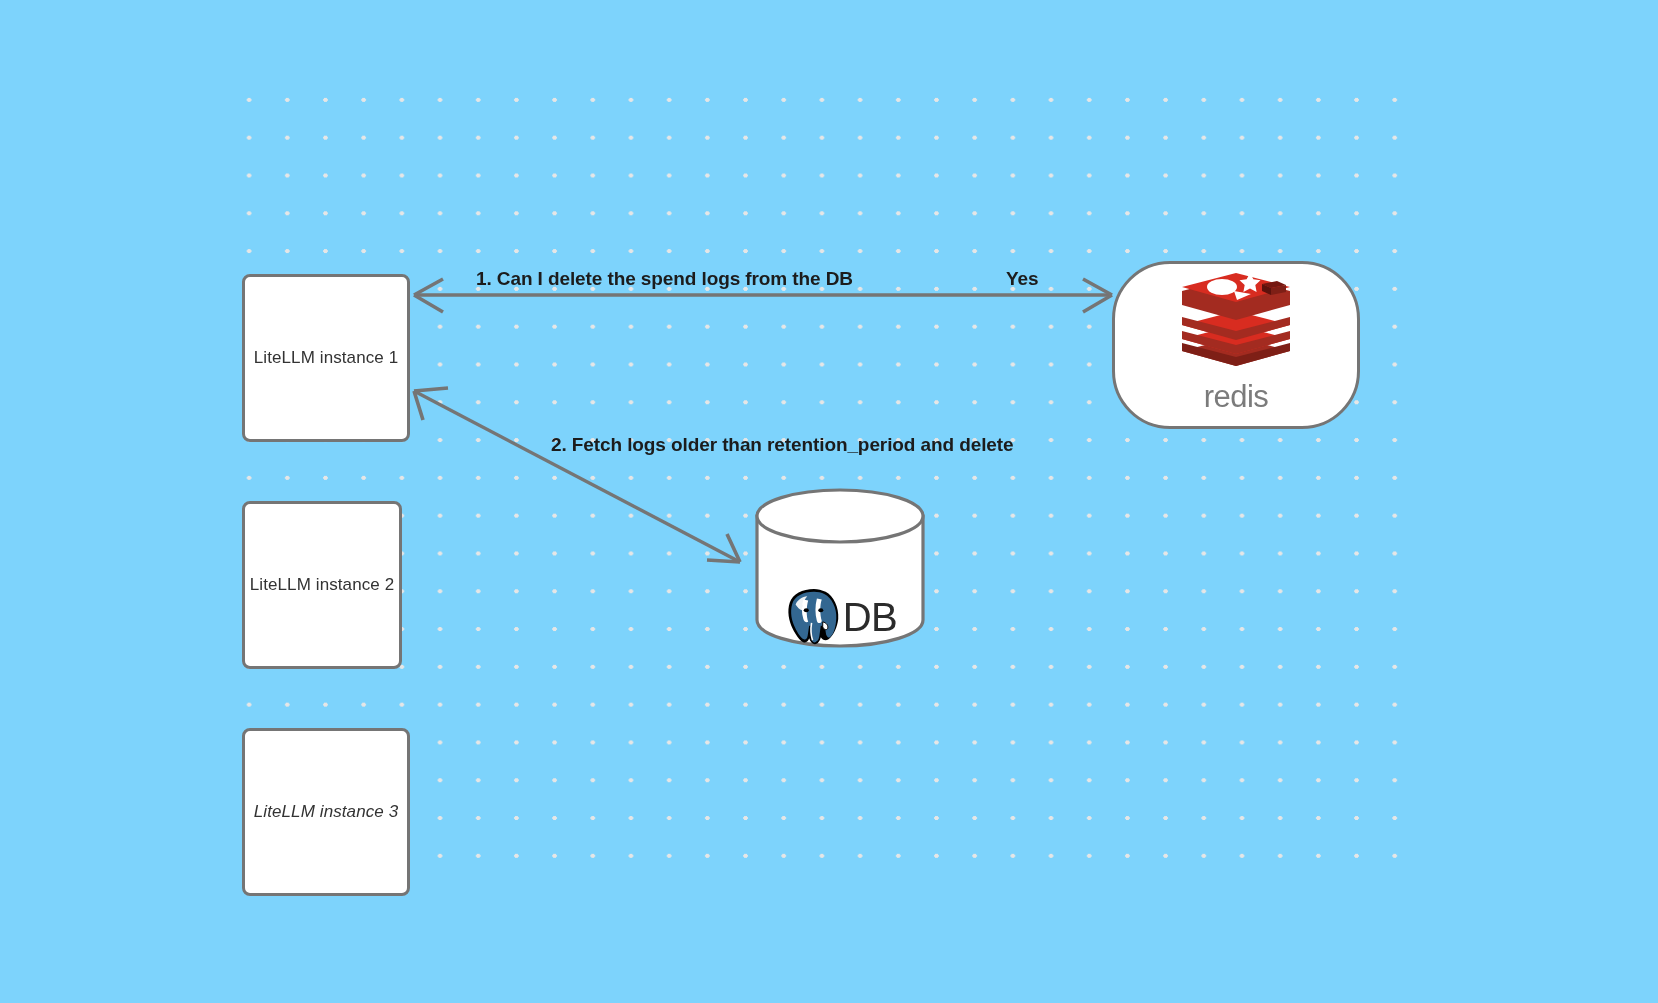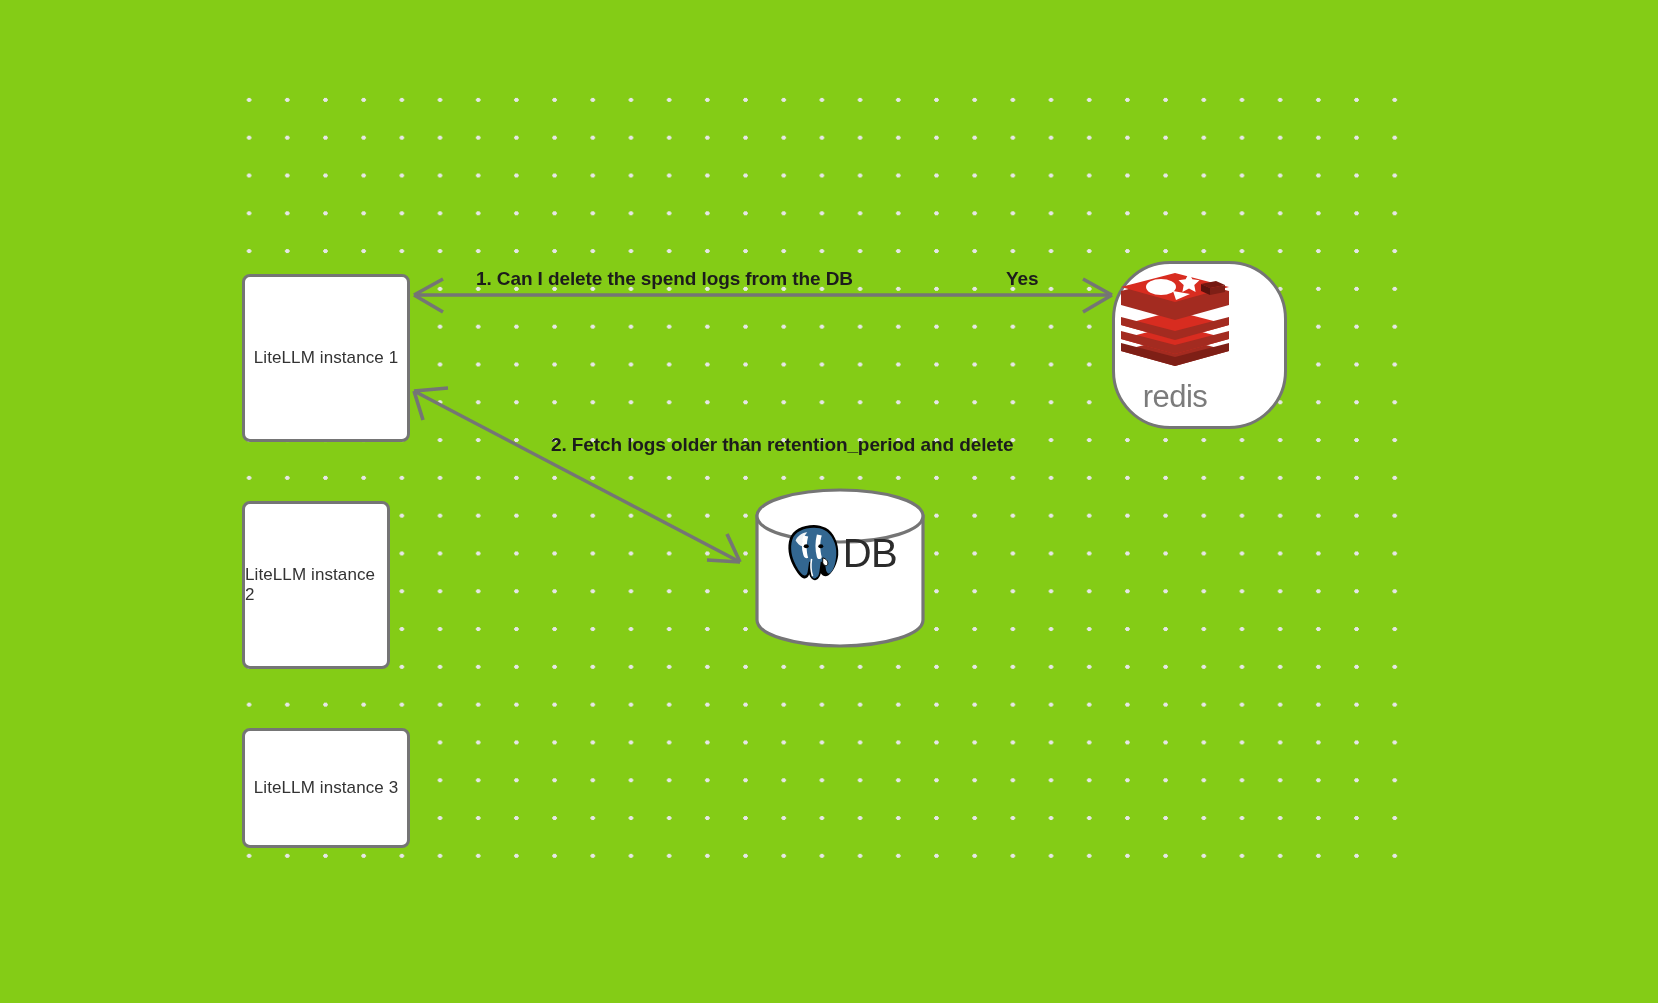--- a/index.html
+++ b/index.html
@@ -10,21 +10,21 @@
     width: 1658px;
     height: 1003px;
     background: #f7f7f7;
     font-family: "Liberation Sans", sans-serif;
     overflow: hidden;
   }
   #canvas {
     position: relative;
     width: 1658px;
     height: 1003px;
-    background: #84cc16;
+    background: #7dd3fc;
   }
   
   #dot-grid {
     position: absolute;
     left: 228px;
     top: 79px;
     width: 1190px;
     height: 812px;
     background-image: radial-gradient(#e6e6e6 2px, transparent 2.2px);
     background-size: 38.2px 37.8px;
@@ -52,37 +52,37 @@
     justify-content: center;
     margin-top: 13px;
   }
   .node-box .node-label {
     font-size: 17px;
     color: #333333;
     font-family: "Liberation Sans", sans-serif;
     letter-spacing: 0.1px;
   }
   #node-litellm-1 { left: 242px; top: 261px; width: 168px; height: 168px; }
-  #node-litellm-2 { left: 242px; top: 488px; width: 148px; height: 168px; }
-  #node-litellm-3 { left: 242px; top: 715px; width: 168px; height: 120px; }
+  #node-litellm-2 { left: 242px; top: 488px; width: 160px; height: 168px; }
+  #node-litellm-3 { left: 242px; top: 715px; width: 168px; height: 168px; font-style: italic; }
 
   
   #node-redis {
     position: absolute;
     left: 1112px;
     top: 261px;
-    width: 175px;
+    width: 248px;
     height: 168px;
     background: #ffffff;
     border: 3px solid #757575;
     border-radius: 58px;
     box-sizing: border-box;
     display: flex;
     flex-direction: column;
-    align-items: flex-start;
+    align-items: center;
     justify-content: center;
   }
   #redis-logo-wrap {
     display: flex;
     flex-direction: column;
     align-items: center;
     justify-content: center;
     transform: translateY(-2px);
   }
 
@@ -94,21 +94,21 @@
     width: 172px;
     height: 160px;
   }
   #db-content {
     position: absolute;
     left: 0;
     top: 0;
     width: 172px;
     height: 160px;
     display: flex;
-    align-items: flex-start;
+    align-items: flex-end;
     justify-content: center;
     padding-top: 34px;
     box-sizing: border-box;
   }
   #db-inner {
     display: flex;
     align-items: center;
     gap: 0px;
   }
   .db-text {

